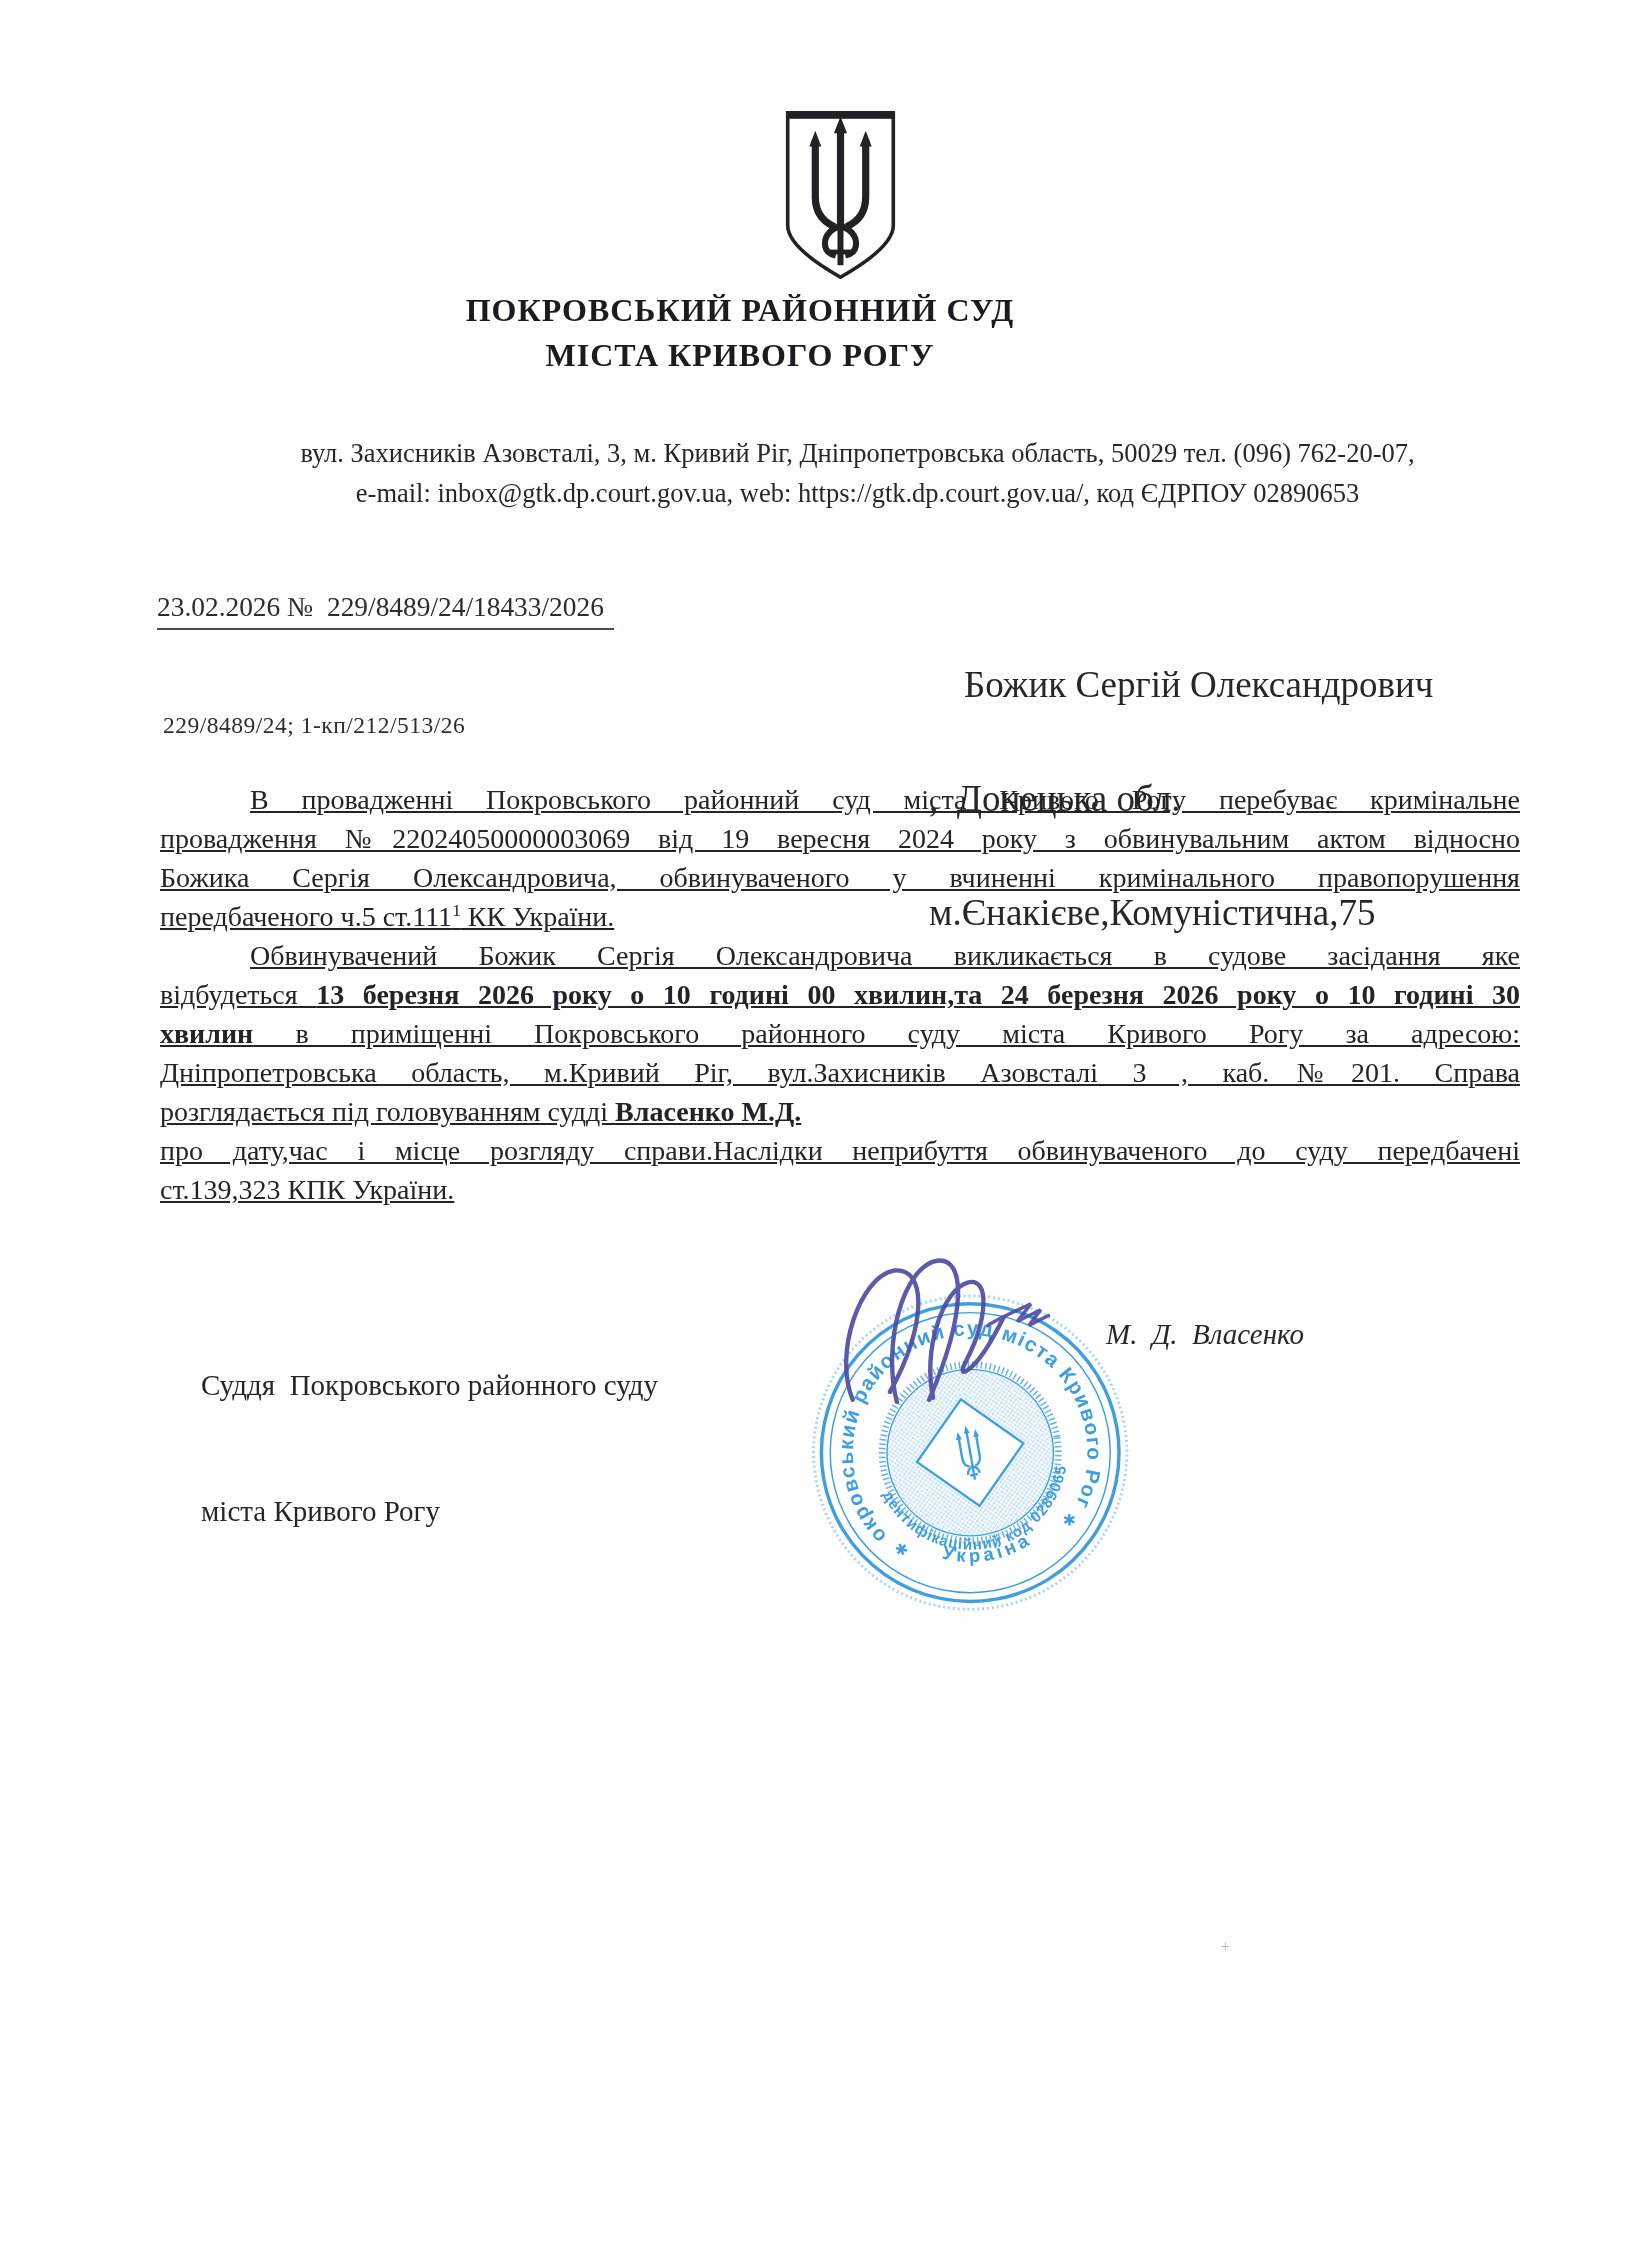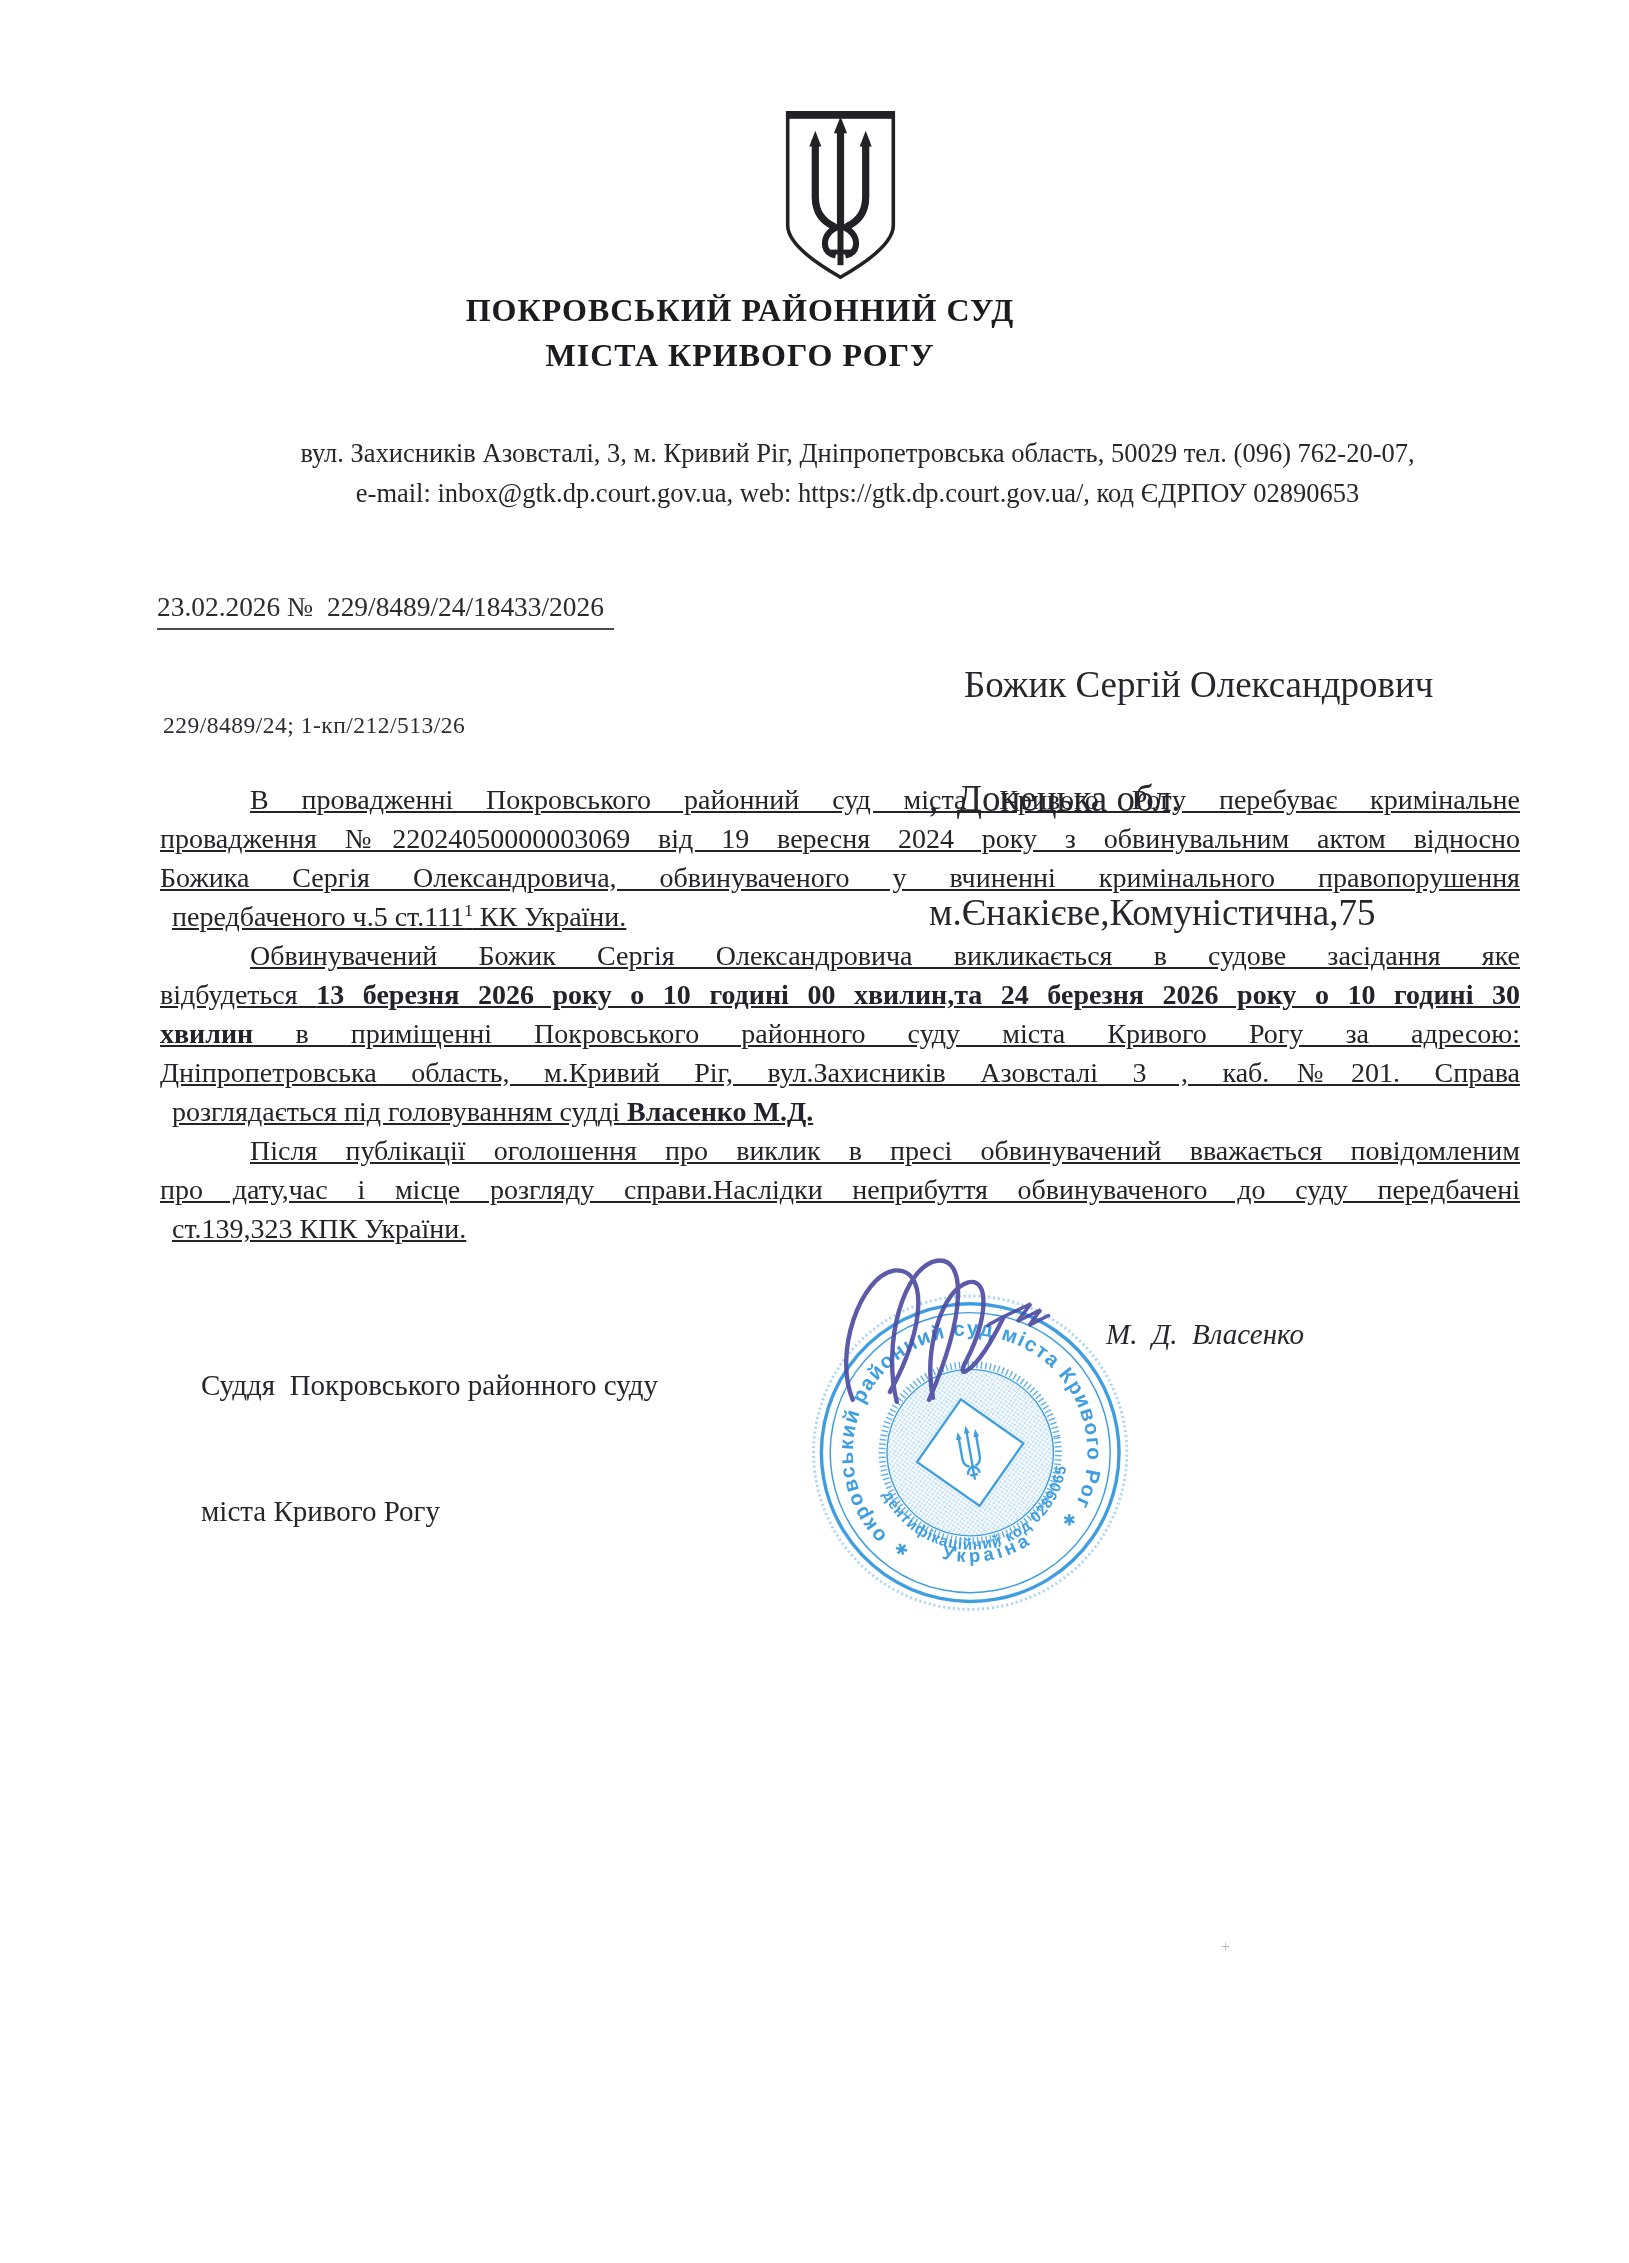--- a/index.html
+++ b/index.html
@@ -27,21 +27,21 @@
     left:157px; top:592px; font-size:27.4px; color:#2b2b31; white-space:pre-wrap;
     border-bottom:2.9px solid #474c4e; padding:0 9.8px 4.9px 0;
   }
   .recipient { left:929px; top:590px; font-size:37px; line-height:38px; color:#26262c; white-space:pre-wrap; }
   .recipient .name-line { padding-left:35px; }
   .case-numbers { left:163px; top:712px; font-size:23.5px; letter-spacing:0.5px; color:#2d2d35; white-space:pre-wrap; }
 
   
   .body-text { left:160px; top:780px; width:1360px; font-size:28px; line-height:39px; color:#232329;text-decoration:underline; }
   .line { text-align:justify; text-align-last:justify; }
-  .line.last { text-align-last:left;margin-left:12px; }
+  .line.last { text-align-last:left; }
   .line.first { text-indent:90px; }
   .b { font-weight:bold; }
   sup { font-size:0.62em; line-height:0; vertical-align:super; }
 
   
   .sig-left { left:201px; top:1280px; font-size:29px; line-height:42px; color:#26262c; white-space:pre-wrap; }
   .judge-name { left:1106px; top:1318px; font-size:29px; color:#26262c; white-space:pre-wrap;font-style:italic; }
 
   .stamp-wrap { left:794px; top:1230px; width:372px; height:412px; }
 
@@ -92,21 +92,20 @@
   <div class="abs body-text">
       <div class="line first"><span>В провадженні Покровського  районний суд міста Кривого Рогу  перебуває  кримінальне</span></div>
       <div class="line"><span>провадження №22024050000003069 від 19 вересня 2024 року з обвинувальним актом відносно</span></div>
       <div class="line"><span>Божика Сергія Олександровича, обвинуваченого у вчиненні кримінального правопорушення</span></div>
       <div class="line last"><span>передбаченого ч.5 ст.111</span><sup>1</sup><span> КК України.</span></div>
       <div class="line first"><span>Обвинувачений   Божик Сергія Олександровича викликається   в судове засідання яке</span></div>
       <div class="line"><span>відбудеться </span><span class="b">13 березня 2026 року о 10 годині 00 хвилин,та 24 березня 2026 року о 10 годині 30</span></div>
       <div class="line"><span class="b">хвилин</span><span>     в приміщенні Покровського районного суду міста Кривого Рогу за адресою:</span></div>
       <div class="line"><span>Дніпропетровська область, м.Кривий Ріг, вул.Захисників Азовсталі 3 , каб.№201. Справа</span></div>
       <div class="line last"><span>розглядається під головуванням судді </span><span class="b">Власенко М.Д.</span></div>
-      <div class="line first"><span>Після публікації оголошення про виклик в пресі обвинувачений вважається повідомленим</span></div>
       <div class="line"><span>про дату,час і місце розгляду справи.Наслідки неприбуття обвинуваченого до суду передбачені</span></div>
       <div class="line last"><span>ст.139,323 КПК України.</span></div>
     </div>
 
   <div class="abs sig-left">
     <div>Суддя  Покровського районного суду</div>
     <div>міста Кривого Рогу</div>
   </div>
   <div class="abs judge-name">М.  Д.  Власенко</div>
 

